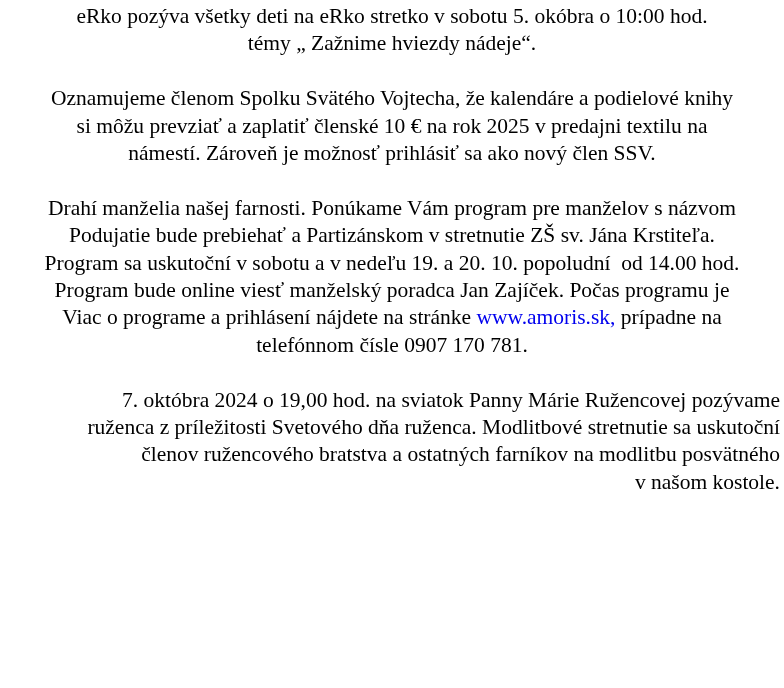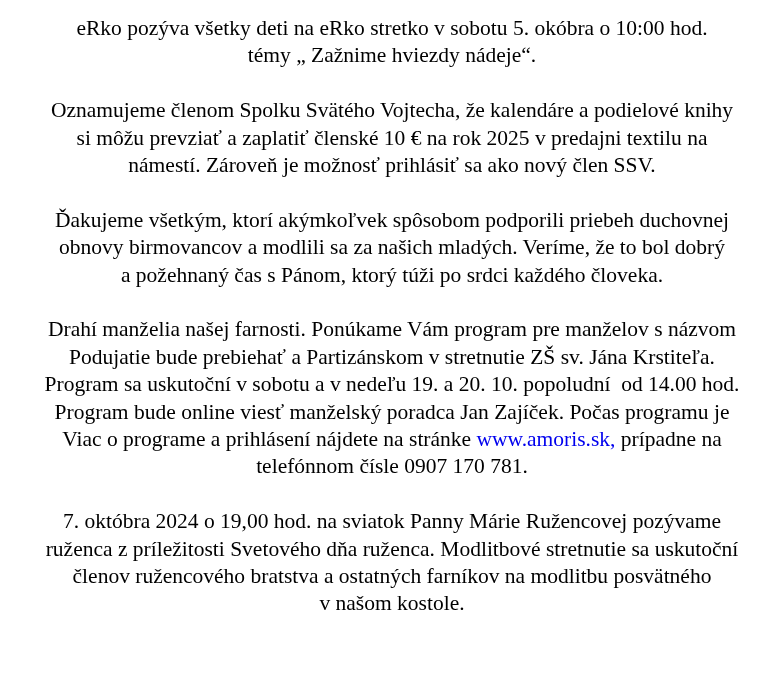--- a/index.html
+++ b/index.html
@@ -4,34 +4,34 @@
 <style>
   html, body {
     margin: 0;
     padding: 0;
     background: #ffffff;
   }
   .doc {
     box-sizing: border-box;
     width: 784px;
     height: 688px;
-    padding: 15px 4px 0 4px;
+    padding: 3px 4px 0 4px;
     overflow: hidden;
     background: #ffffff;
     color: #000000;
     font-family: "Liberation Serif", "DejaVu Serif", serif;
     font-size: 21.5px;
     line-height: 27.4px;
     text-align: center;
   }
   .para {
     margin: 0 0 27.4px 0;
     padding: 0;
   }
-  .para:last-child { margin-bottom: 0; }
+  .para:last-child { margin-bottom: 0; text-align: right; }
   .line {
     display: block;
     white-space: pre;
   }
   .link {
     color: #0000ee;
     cursor: pointer;
   }
   .link-comma {
     color: #0000ee;
@@ -47,25 +47,20 @@
     <span class="line">eRko pozýva všetky deti na eRko stretko v sobotu 5. okóbra o 10:00 hod.</span>
     <span class="line">témy „ Zažnime hviezdy nádeje“.</span>
   </p>
 
   <p class="para">
     <span class="line">Oznamujeme členom Spolku Svätého Vojtecha, že kalendáre a podielové knihy</span>
     <span class="line">si môžu prevziať a zaplatiť členské 10 € na rok 2025 v predajni textilu na</span>
     <span class="line">námestí. Zároveň je možnosť prihlásiť sa ako nový člen SSV.</span>
   </p>
 
-  <p class="para">
-    <span class="line">Ďakujeme všetkým, ktorí akýmkoľvek spôsobom podporili priebeh duchovnej</span>
-    <span class="line">obnovy birmovancov a modlili sa za našich mladých. Veríme, že to bol dobrý</span>
-    <span class="line">a požehnaný čas s Pánom, ktorý túži po srdci každého človeka.</span>
-  </p>
 
   <p class="para">
     <span class="line">Drahí manželia našej farnosti. Ponúkame Vám program pre manželov s názvom</span>
     <span class="line">Podujatie bude prebiehať a Partizánskom v stretnutie ZŠ sv. Jána Krstiteľa.</span>
     <span class="line">Program sa uskutoční v sobotu a v nedeľu 19. a 20. 10. popoludní  od 14.00 hod.</span>
     <span class="line">Program bude online viesť manželský poradca Jan Zajíček. Počas programu je</span>
     <span class="line"><span>Viac o programe a prihlásení nájdete na stránke </span><a class="link">www.amoris.sk</a><span class="link-comma">,</span><span> prípadne na</span></span>
     <span class="line">telefónnom čísle 0907 170 781.</span>
   </p>
 

